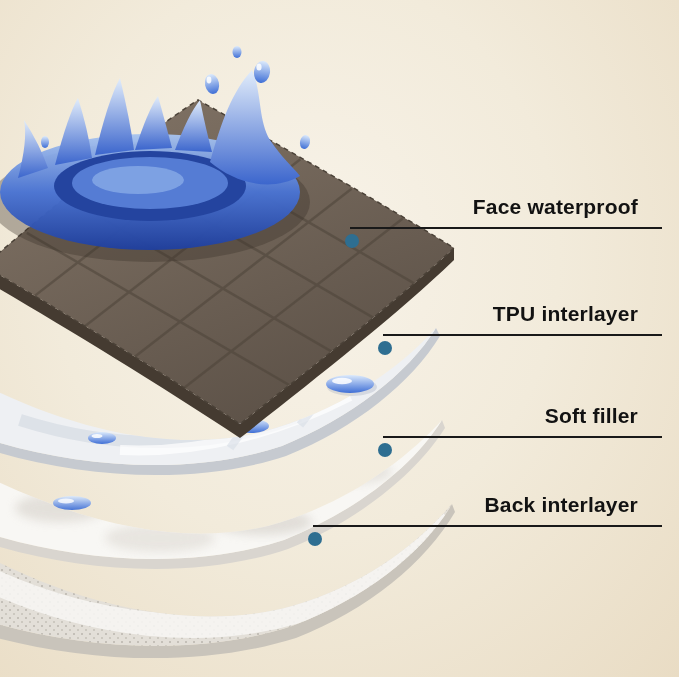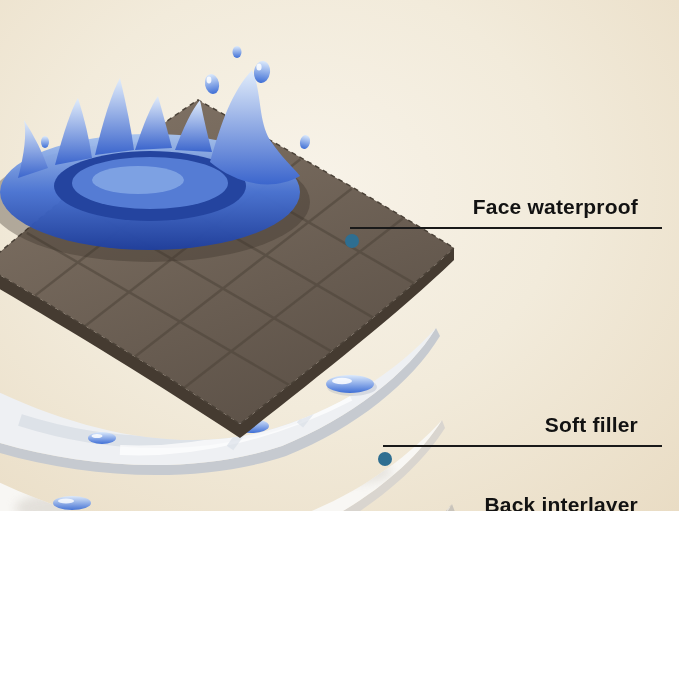--- a/index.html
+++ b/index.html
@@ -1,18 +1,18 @@
 <!DOCTYPE html>
 <html><head>
 <meta charset="utf-8">
 <style>
   html,body{margin:0;padding:0;}
   .stage{
     position:relative;
-    width:679px;height:511px;
+    width:679px;height:677px;
     overflow:hidden;
     background:radial-gradient(ellipse at 45% 38%, #f8f3e9 0%, #f2ebdb 48%, #e9dcc4 100%);
     font-family:"Liberation Sans",sans-serif;
   }
   .illustration{position:absolute;left:0;top:0;}
   .callout{position:absolute;}
   .callout-label{
     font-weight:700;font-size:21px;line-height:26px;color:#121212;
     text-align:right;padding-right:24px;letter-spacing:.2px;
     font-family:"Liberation Sans",sans-serif;
@@ -150,22 +150,27 @@
       </g>
     </g>
   </svg>
 
   <div class="callout" style="left:350px;top:194px;width:312px;">
     <div class="callout-label">Face waterproof</div>
     <div class="callout-rule"></div>
     <div class="callout-dot"></div>
   </div>
 
+  <div class="callout" style="left:383px;top:301px;width:279px;">
+    <div class="callout-label">TPU interlayer</div>
+    <div class="callout-rule"></div>
+    <div class="callout-dot"></div>
+  </div>
 
-  <div class="callout" style="left:383px;top:412px;width:279px;">
+  <div class="callout" style="left:383px;top:403px;width:279px;">
     <div class="callout-label">Soft filler</div>
     <div class="callout-rule"></div>
     <div class="callout-dot"></div>
   </div>
 
   <div class="callout" style="left:313px;top:492px;width:349px;">
     <div class="callout-label">Back interlayer</div>
     <div class="callout-rule"></div>
     <div class="callout-dot"></div>
   </div>

